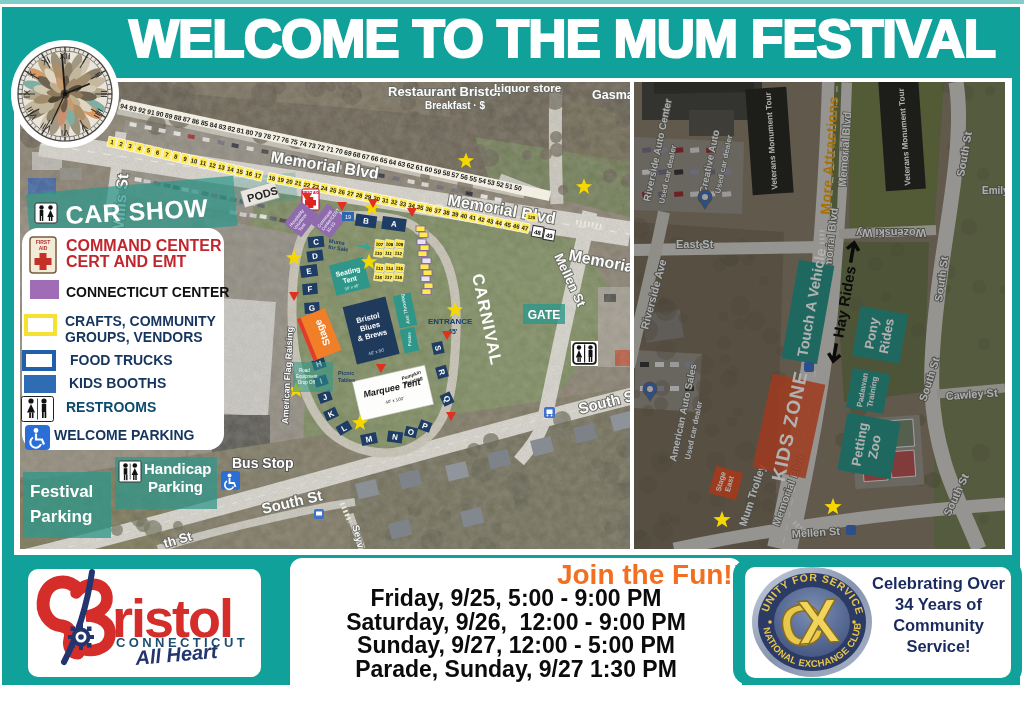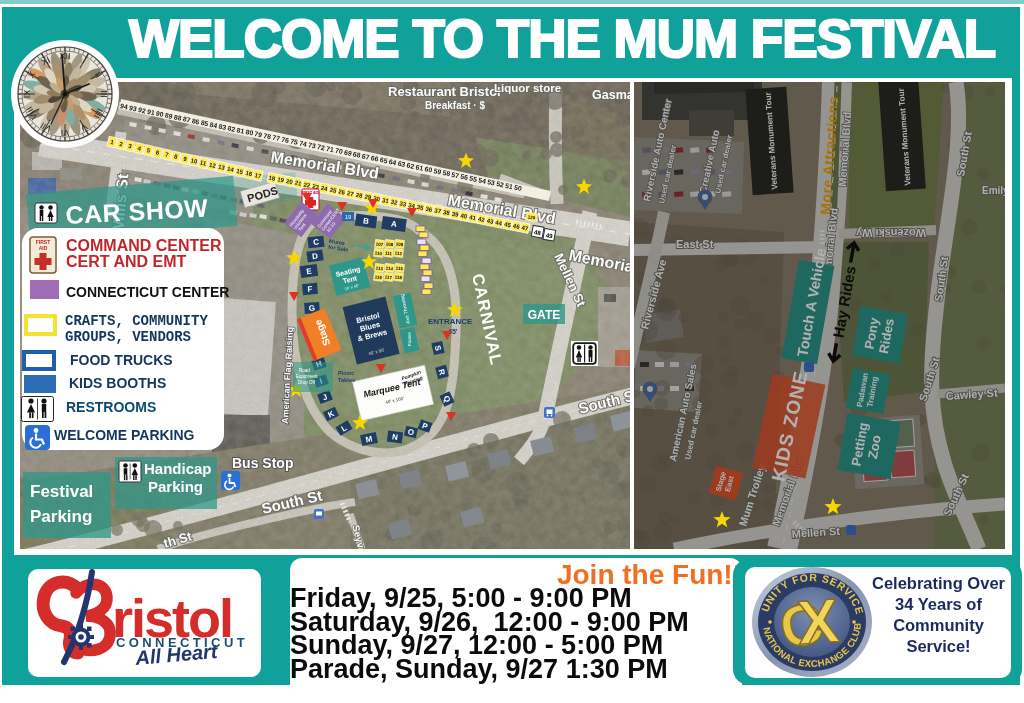--- a/index.html
+++ b/index.html
@@ -1001,21 +1001,21 @@
     <rect x="1" y="1" width="26" height="36" rx="3" fill="#f3ead8" stroke="#7a5c3a" stroke-width="1.5"></rect>
     <text x="14" y="8" font-size="5" text-anchor="middle" fill="#b03030" font-weight="bold">FIRST</text>
     <text x="14" y="14" font-size="5" text-anchor="middle" fill="#b03030" font-weight="bold">AID</text>
     <rect x="10.5" y="17" width="7" height="17" fill="#c43227"></rect>
     <rect x="5.5" y="22" width="17" height="7" fill="#c43227"></rect>
   </svg>
 <div class="abs" style="left:66px;top:238px;font-weight:bold;font-size:16px;color:#c0272d;line-height:15.5px;">COMMAND CENTER<br>CERT AND EMT</div>
 <div class="abs" style="left:30px;top:280px;width:29px;height:19px;background:#a06cb5;"></div>
 <div class="abs" style="left:66px;top:284px;font-weight:bold;font-size:14px;color:#111;">CONNECTICUT CENTER</div>
 <div class="abs" style="left:24px;top:314px;width:25px;height:14px;background:#fff;border:4px solid #f5e12f;"></div>
-<div class="abs" style="left:65px;top:313px;font-weight:bold;font-size:14px;color:#15355e;line-height:16px;font-family:Liberation Mono, monospace;">CRAFTS, COMMUNITY<br>GROUPS, VENDORS</div>
+<div class="abs" style="left:65px;top:313px;font-weight:bold;font-size:14px;color:#15355e;line-height:16px;">CRAFTS, COMMUNITY<br>GROUPS, VENDORS</div>
 <div class="abs" style="left:22px;top:350px;width:26px;height:13px;background:#fff;border:4px solid #1f5fac;"></div>
 <div class="abs" style="left:70px;top:352px;font-weight:bold;font-size:14px;color:#15355e;">FOOD TRUCKS</div>
 <div class="abs" style="left:24px;top:375px;width:32px;height:18px;background:#2e6db4;"></div>
 <div class="abs" style="left:69px;top:375px;font-weight:bold;font-size:14px;color:#15355e;">KIDS BOOTHS</div>
 <svg class="abs" style="left:21px;top:396px;" width="33" height="26" viewBox="0 0 33 26">
     <rect x="0.5" y="0.5" width="32" height="25" rx="2" fill="#fff" stroke="#222" stroke-width="1"></rect>
     <circle cx="10" cy="5" r="2.6" fill="#111"></circle>
     <polygon points="10,8 6,16.5 14,16.5" fill="#111"></polygon>
     <rect x="8.2" y="16.5" width="1.7" height="5.5" fill="#111"></rect>
     <rect x="10.8" y="16.5" width="1.7" height="5.5" fill="#111"></rect>
@@ -1188,21 +1188,21 @@
     <text x="35.0" y="23.6" font-size="9" fill="#2a2a2a" text-anchor="middle" font-family="Liberation Serif,serif" transform="rotate(330 35.0 21.1)">XI</text>
 <g stroke="#1a1a1a" stroke-width="1.8" stroke-linecap="round">
       <line x1="54" y1="54" x2="51" y2="15"></line>
       <line x1="54" y1="54" x2="78" y2="44"></line>
       <line x1="54" y1="54" x2="40" y2="84" stroke-width="1.2"></line>
     </g>
     <circle cx="54" cy="54" r="2.2" fill="#111"></circle>
 </svg>
 <div class="abs" style="left:290px;top:558px;width:452px;height:145px;background:#fff;border-radius:12px;"></div>
 <div class="abs" style="left:290px;top:559px;width:452px;text-align:right;color:#f26f21;font-weight:bold;font-size:28px;">Join the Fun!!</div>
-<div class="abs" style="left:290px;top:587px;width:452px;color:#0b0b0b;font-weight:bold;font-size:27px;line-height:23.5px;">Friday, 9/25, 5:00 - 9:00 PM<br>Saturday, 9/26,&nbsp; 12:00 - 9:00 PM<br>Sunday, 9/27, 12:00 - 5:00 PM<br>Parade, Sunday, 9/27 1:30 PM</div>
+<div class="abs" style="left:290px;top:587px;width:452px;text-align:center;color:#0b0b0b;font-weight:bold;font-size:23px;line-height:23.5px;">Friday, 9/25, 5:00 - 9:00 PM<br>Saturday, 9/26,&nbsp; 12:00 - 9:00 PM<br>Sunday, 9/27, 12:00 - 5:00 PM<br>Parade, Sunday, 9/27 1:30 PM</div>
 <div class="abs" style="left:16px;top:560px;width:256px;height:125px;background:#11A19B;border-radius:16px;"></div>
 <div class="abs" style="left:28px;top:569px;width:233px;height:108px;background:#fff;border-radius:10px;"></div>
 <svg class="abs" style="left:28px;top:569px;" width="233" height="108" viewBox="0 0 233 108">
 <g>
 <path d="M50,20 C38,8 20,12 16,28 C12,44 22,56 34,57 C40,58 44,62 42,70 C40,78 44,84 50,84" stroke="#d42d2a" stroke-width="13" fill="none" stroke-linecap="round"></path>
 <path d="M48,24 C60,10 78,14 79,28 C80,40 68,46 58,47 C72,47 84,54 82,67 C80,81 62,85 50,78" stroke="#d42d2a" stroke-width="11.5" fill="none" stroke-linecap="round"></path>
 <path d="M64,3 C60,30 52,62 36,93" stroke="#23356e" stroke-width="6" fill="none" stroke-linecap="round"></path>
 <g transform="translate(53,68)">
         <g fill="#23356e">
           <rect x="-2" y="-13" width="4" height="5"></rect>

